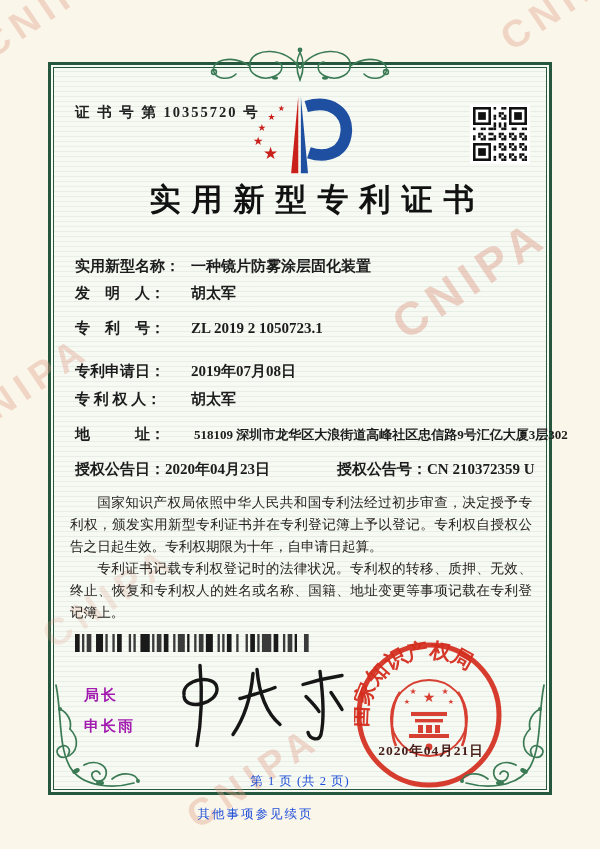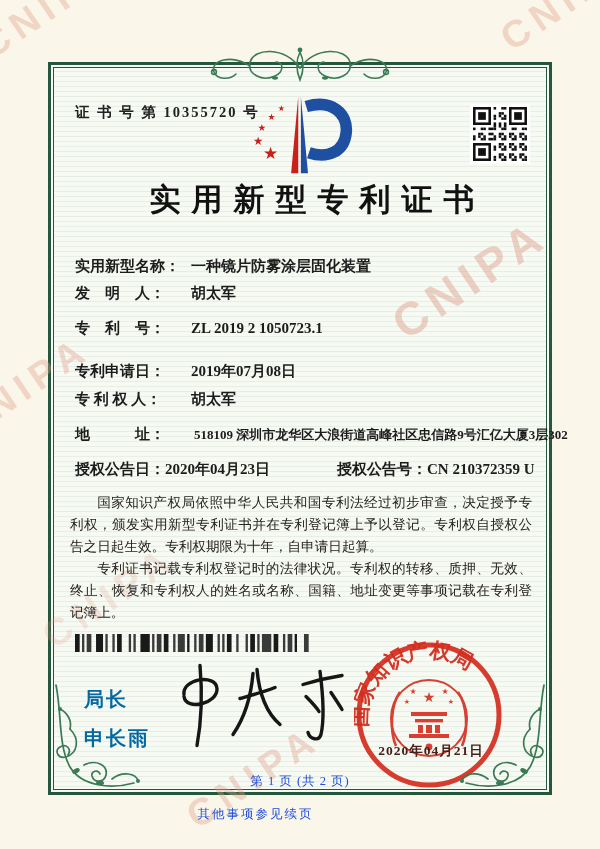--- a/index.html
+++ b/index.html
@@ -45,21 +45,21 @@
   .row .lbl{display:inline-block;min-width:116px;}
   .row .val{font-weight:600;}
   .row.addr{font-size:13px;}
   .row.addr .lbl{font-size:15px;min-width:119px;}
   .grant-no{position:absolute;left:262px;top:0;text-align:right;}
   
   .paras{position:absolute;left:22px;top:430px;width:462px;font-size:13.6px;line-height:1.62;text-align:justify;color:#26221f;}
   .paras p{margin:0;text-indent:2em;}
   
   .barcode{position:absolute;left:27px;top:572px;width:236px;height:18px;}
-  .signer{position:absolute;left:36px;top:624px;font-family:"Liberation Sans","DejaVu Sans",sans-serif;font-size:20px;font-weight:700;color:#0369a1;}
+  .signer{position:absolute;left:36px;top:624px;font-family:"Liberation Sans","DejaVu Sans",sans-serif;font-size:15px;font-weight:700;color:#a21caf;}
   .signer div{margin-bottom:12px;letter-spacing:2px;}
   .signature{position:absolute;left:108px;top:596px;width:220px;height:95px;}
   .seal{position:absolute;left:306px;top:578px;width:150px;height:150px;}
   .seal-date{
     position:absolute;left:295px;top:680px;width:176px;text-align:center;
     font-size:13.5px;font-weight:700;letter-spacing:1px;color:#47201c;
   }
   .page-ind{position:absolute;left:0;top:711px;width:100%;text-align:center;font-size:12.5px;letter-spacing:1px;color:#1d4ed8;}
   .footer-note{
     position:absolute;z-index:3;left:0;top:806px;width:511px;text-align:center;

